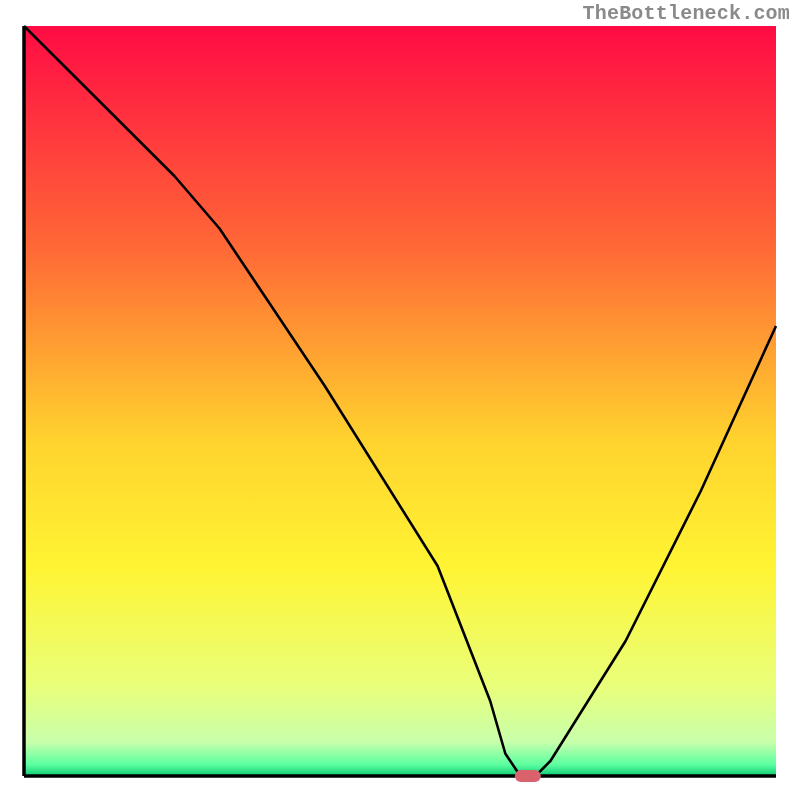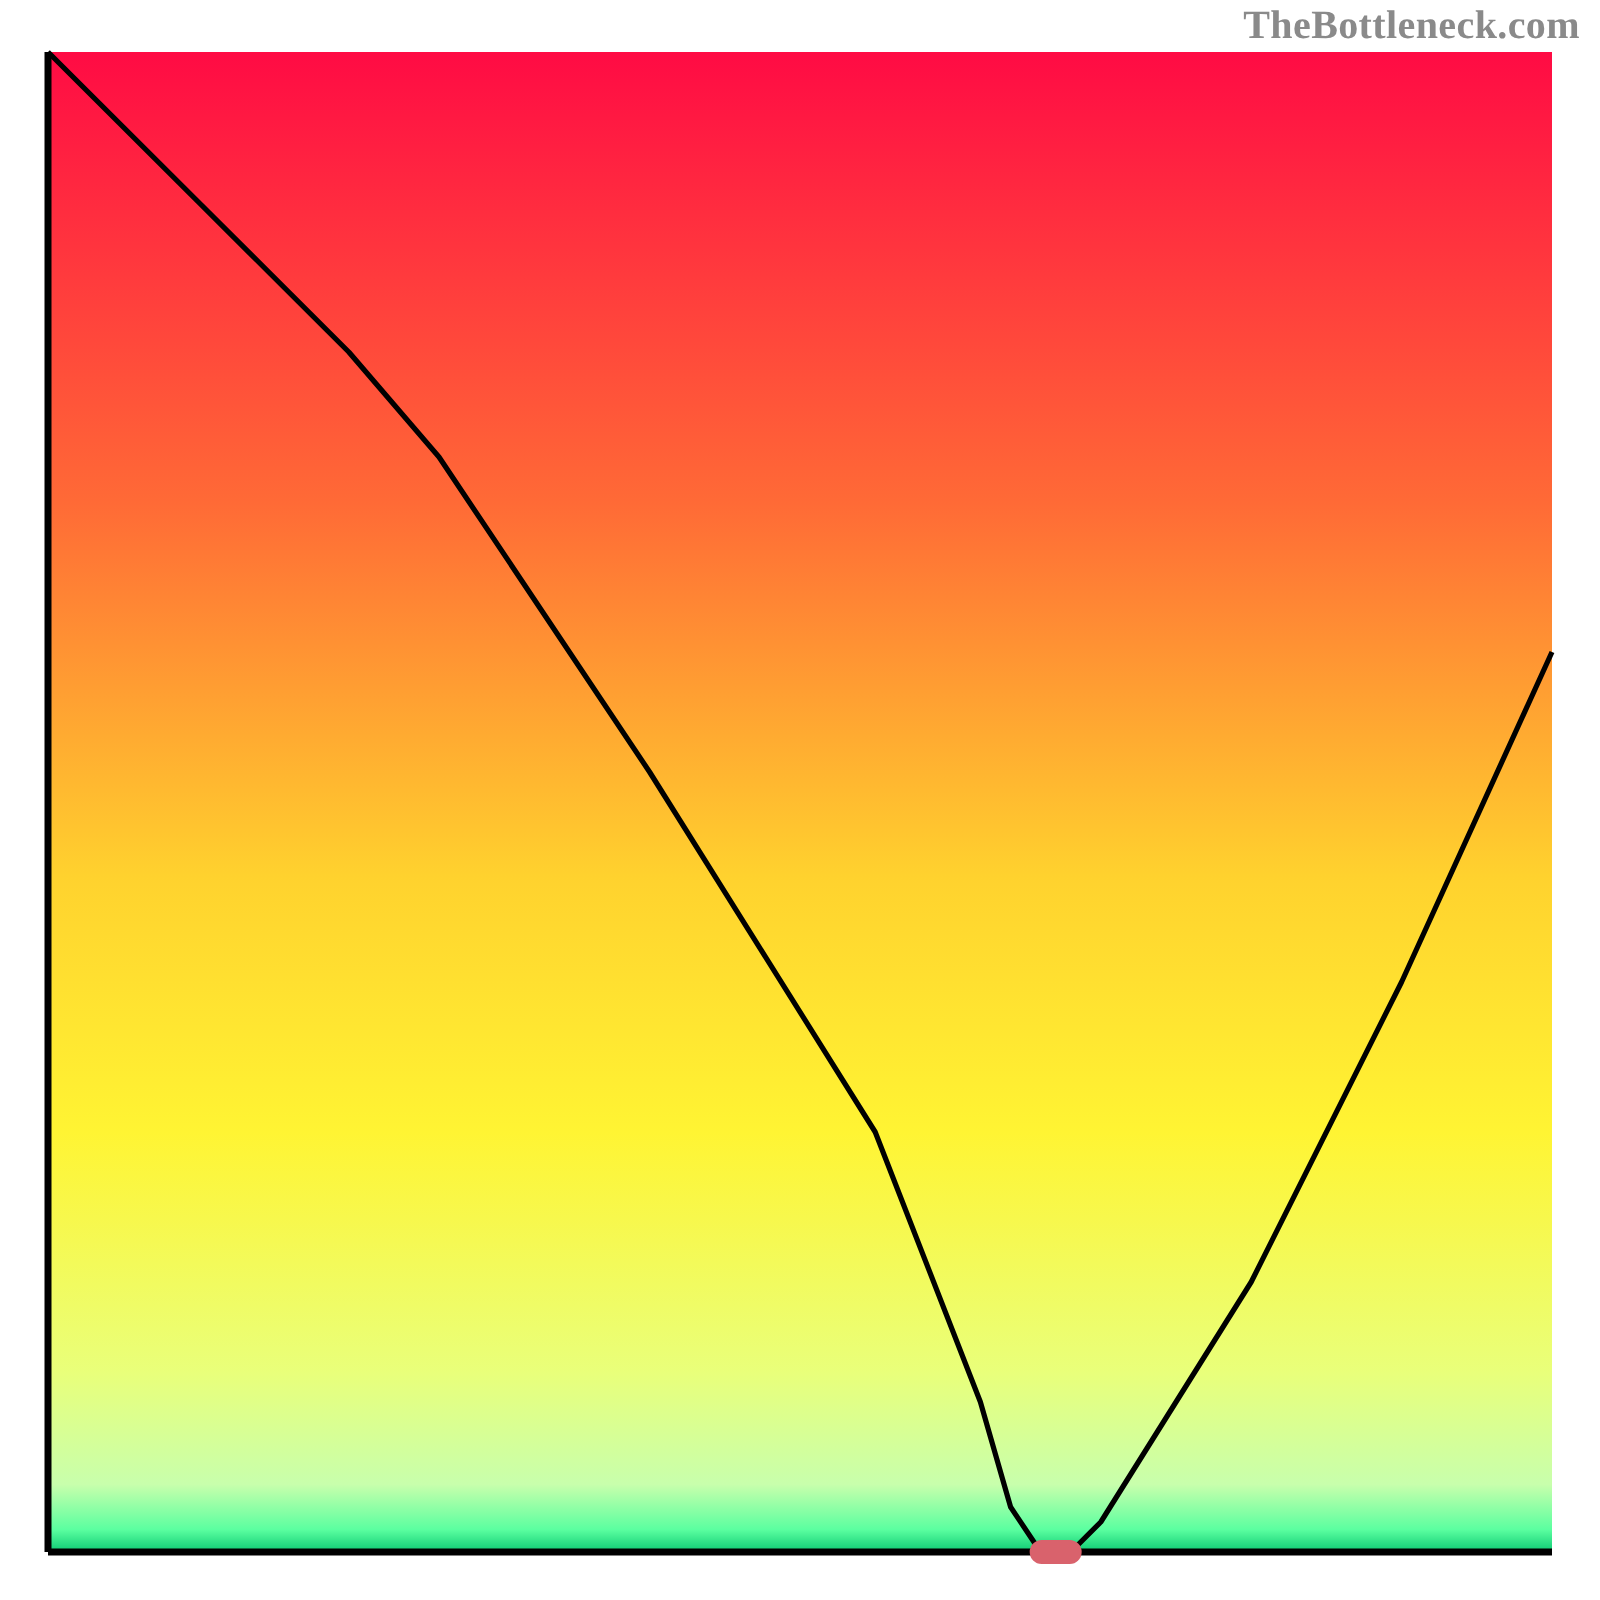--- a/index.html
+++ b/index.html
@@ -12,21 +12,21 @@
   }
   .container {
     position: relative;
     width: 800px;
     height: 800px;
   }
   .watermark {
     position: absolute;
     top: 2px;
     right: 10px;
-    font-family: Liberation Serif, serif;
+    font-family: Liberation Mono, monospace;
     font-size: 20px;
     font-weight: 600;
     color: #8a8a8a;
     letter-spacing: 0.2px;
   }
   svg {
     display: block;
   }
 </style>
 </head>

